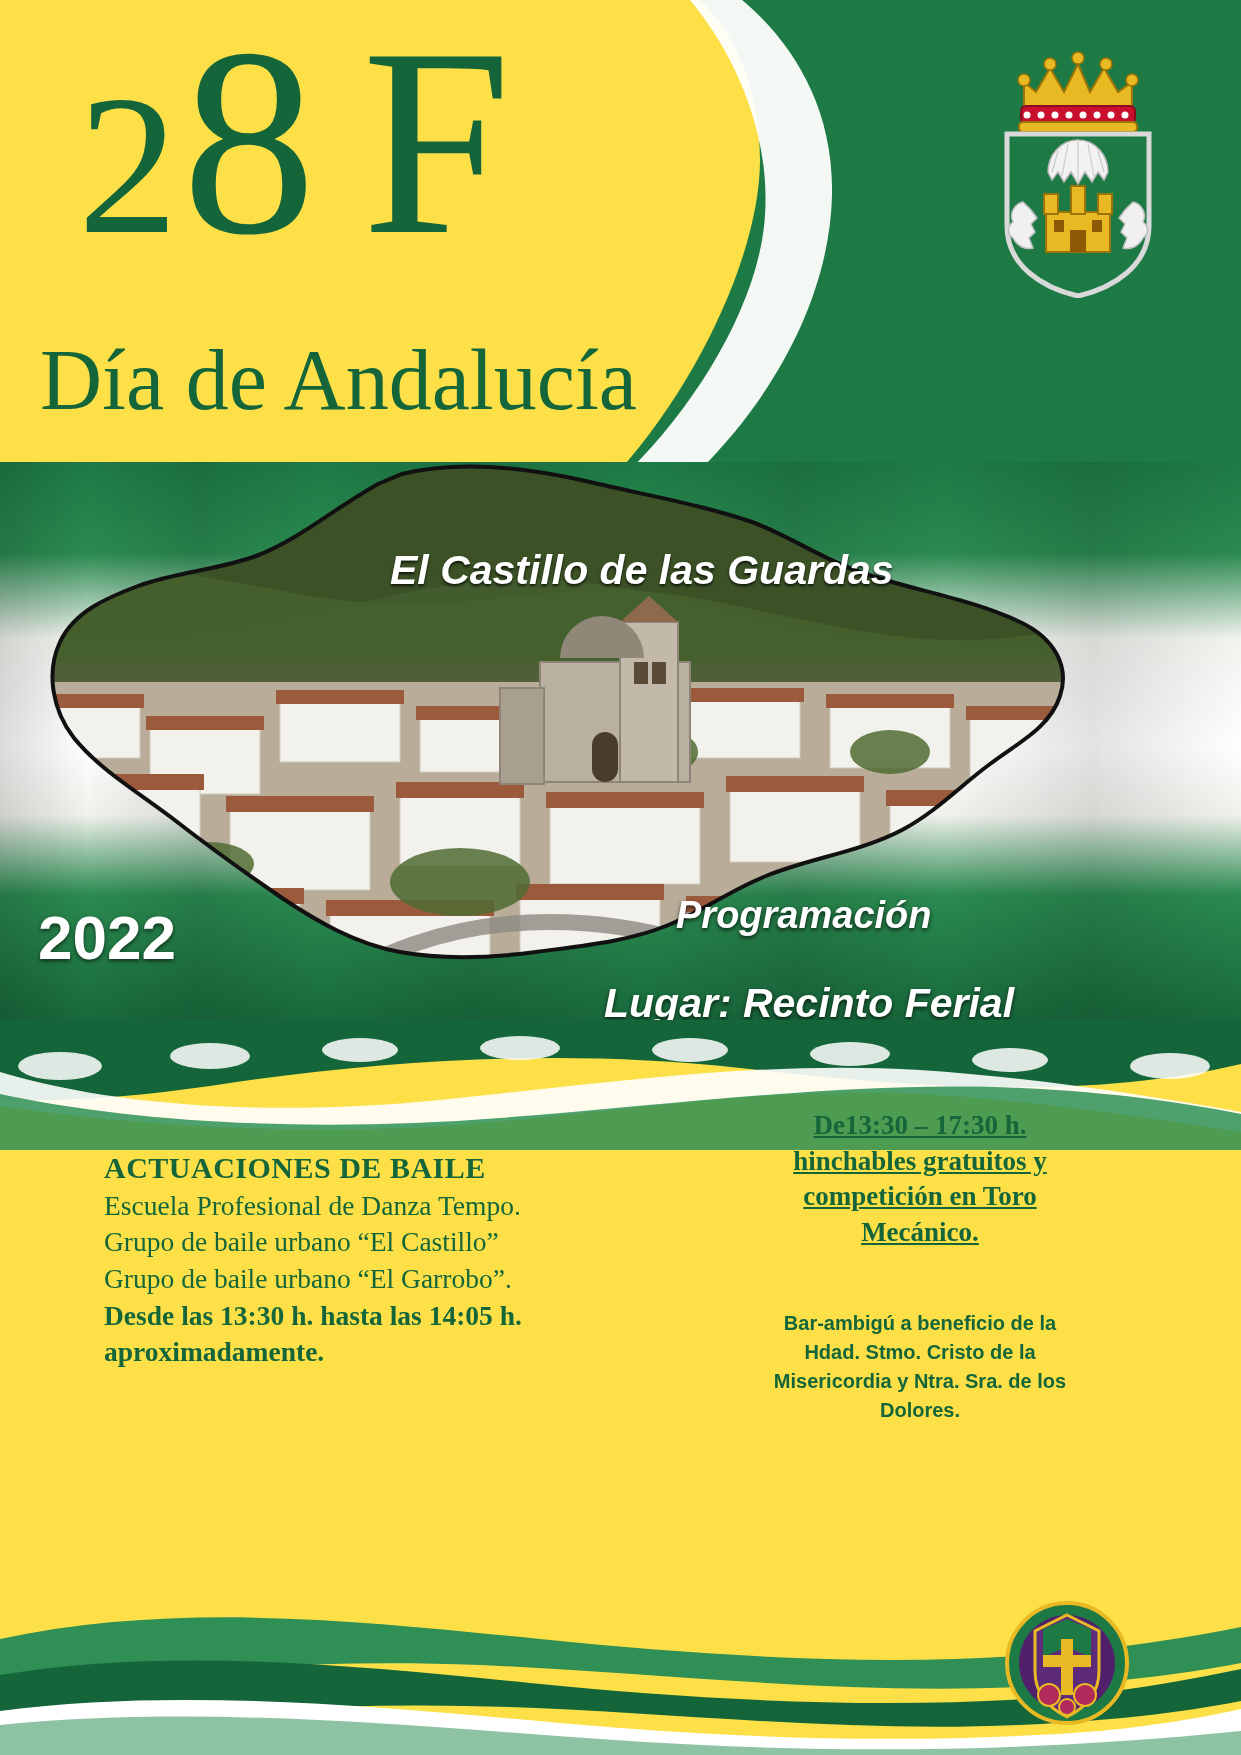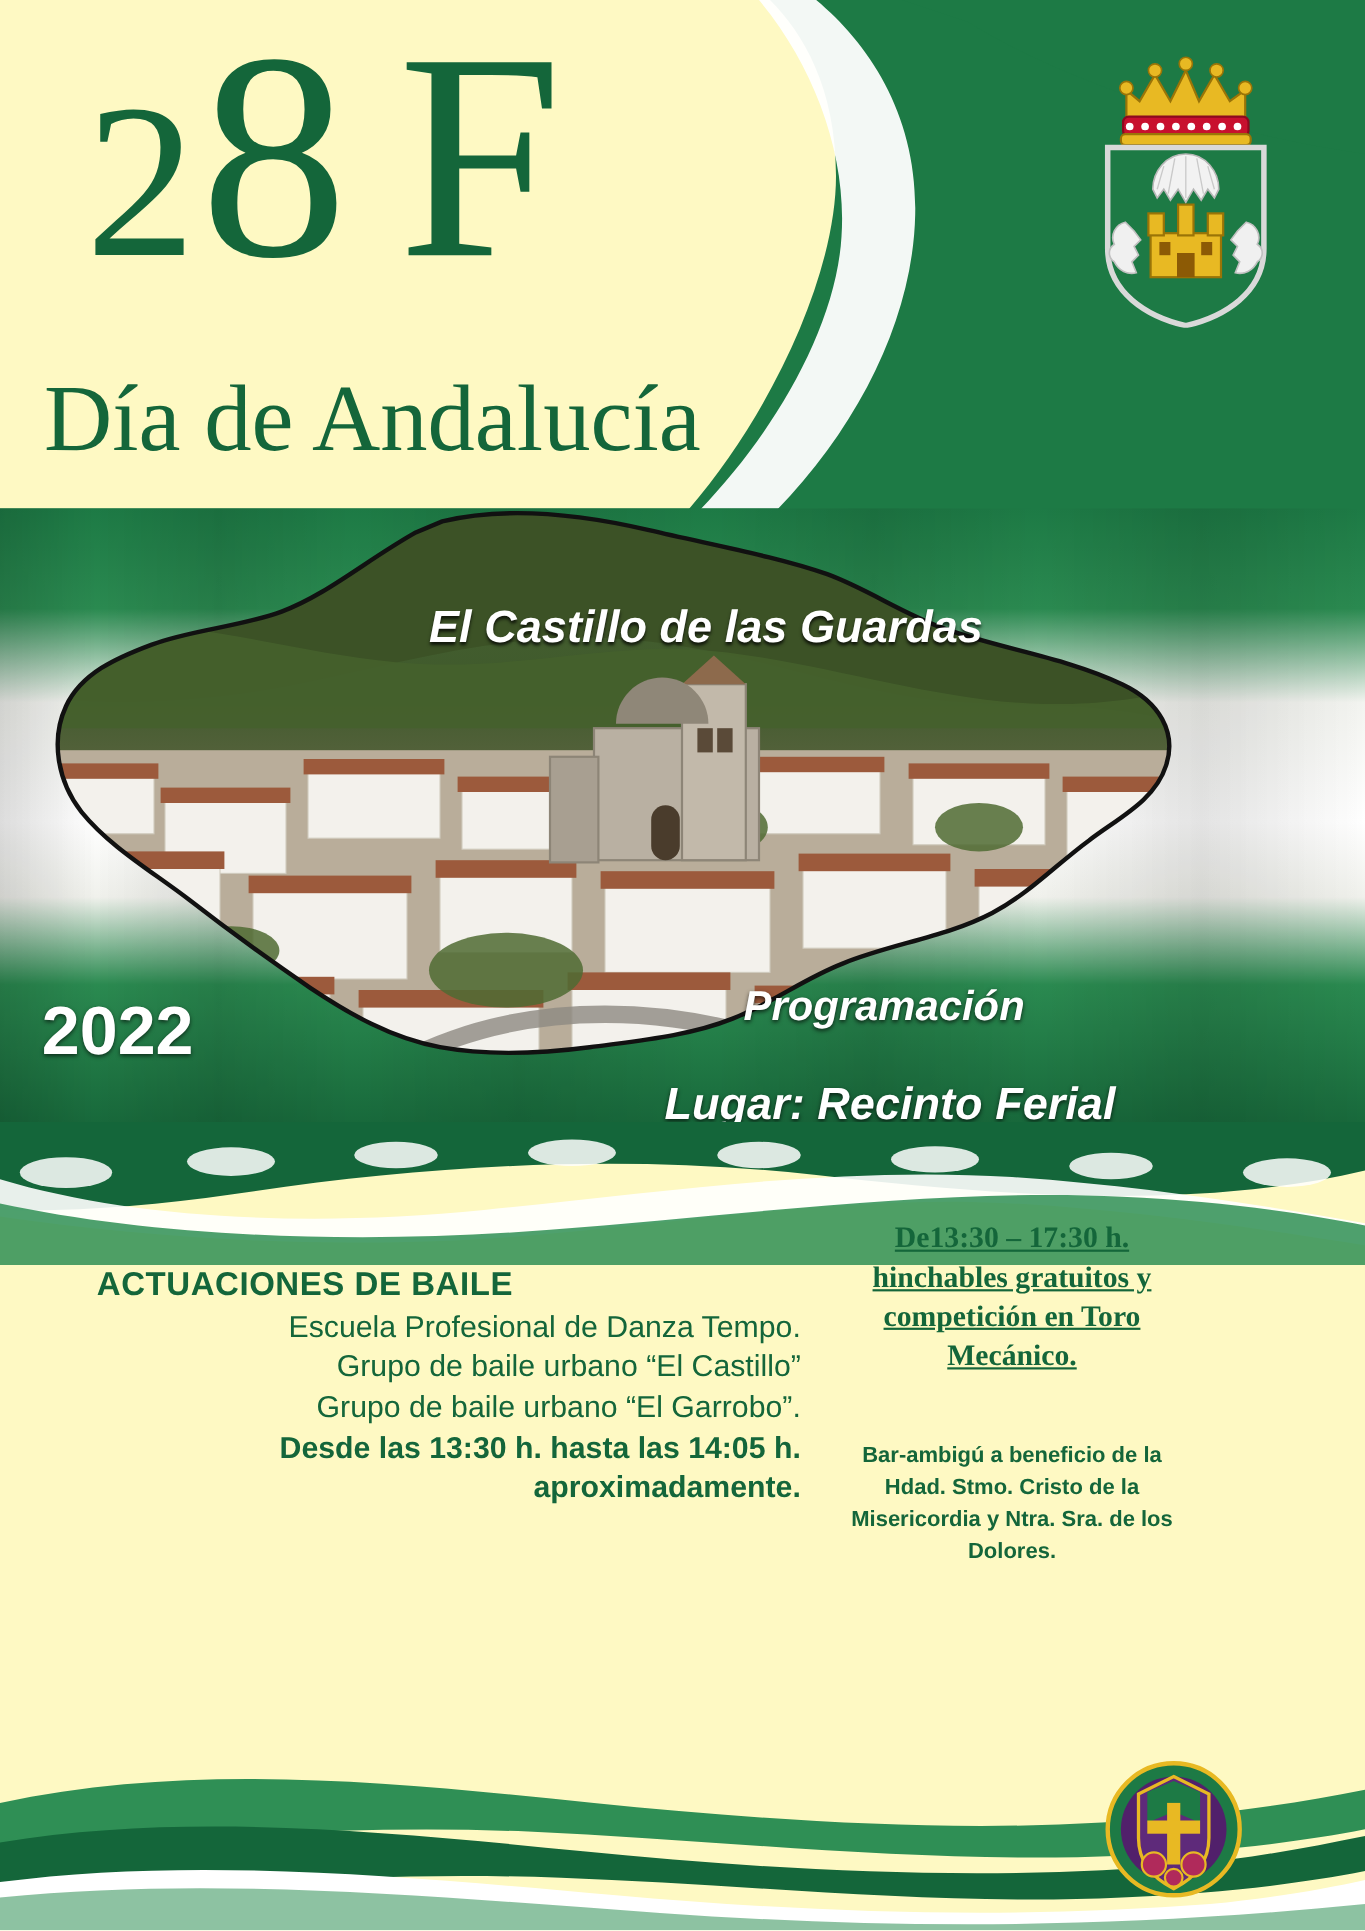--- a/index.html
+++ b/index.html
@@ -12,21 +12,21 @@
     height: 1755px;
     position: relative;
     overflow: hidden;
     font-family: "Liberation Serif", serif;
   }
 
   
   .poster {
     position: absolute;
     inset: 0;
-    background: #fef9c3;
+    background: #fde047;
   }
 
   
   .top-green-shape {
     position: absolute;
     left: 0;
     top: 0;
     width: 1241px;
     height: 520px;
     overflow: hidden;
@@ -164,34 +164,34 @@
     left: 0;
     top: 1020px;
     width: 1241px;
     height: 130px;
     overflow: hidden;
   }
 
   
   .left-column {
     position: absolute;
-    left: 88px;
+    left: 104px;
     top: 1148px;
     width: 640px;
     color: #14663a;
-    font-family: Liberation Sans, sans-serif;
+    font-family: Liberation Serif, serif;
     font-size: 27px;
     line-height: 1.33;
   }
   .left-column .heading {
     font-weight: bold;
     font-size: 30px;
     letter-spacing: .5px;
   }
-  .left-column .line { font-size: 27.5px; text-align: right; }
+  .left-column .line { font-size: 27.5px; }
   .left-column .bold { font-weight: bold; }
   .left-column p { margin: 0; }
 
   .right-column {
     position: absolute;
     left: 760px;
     top: 1108px;
     width: 320px;
     text-align: center;
     color: #14663a;

